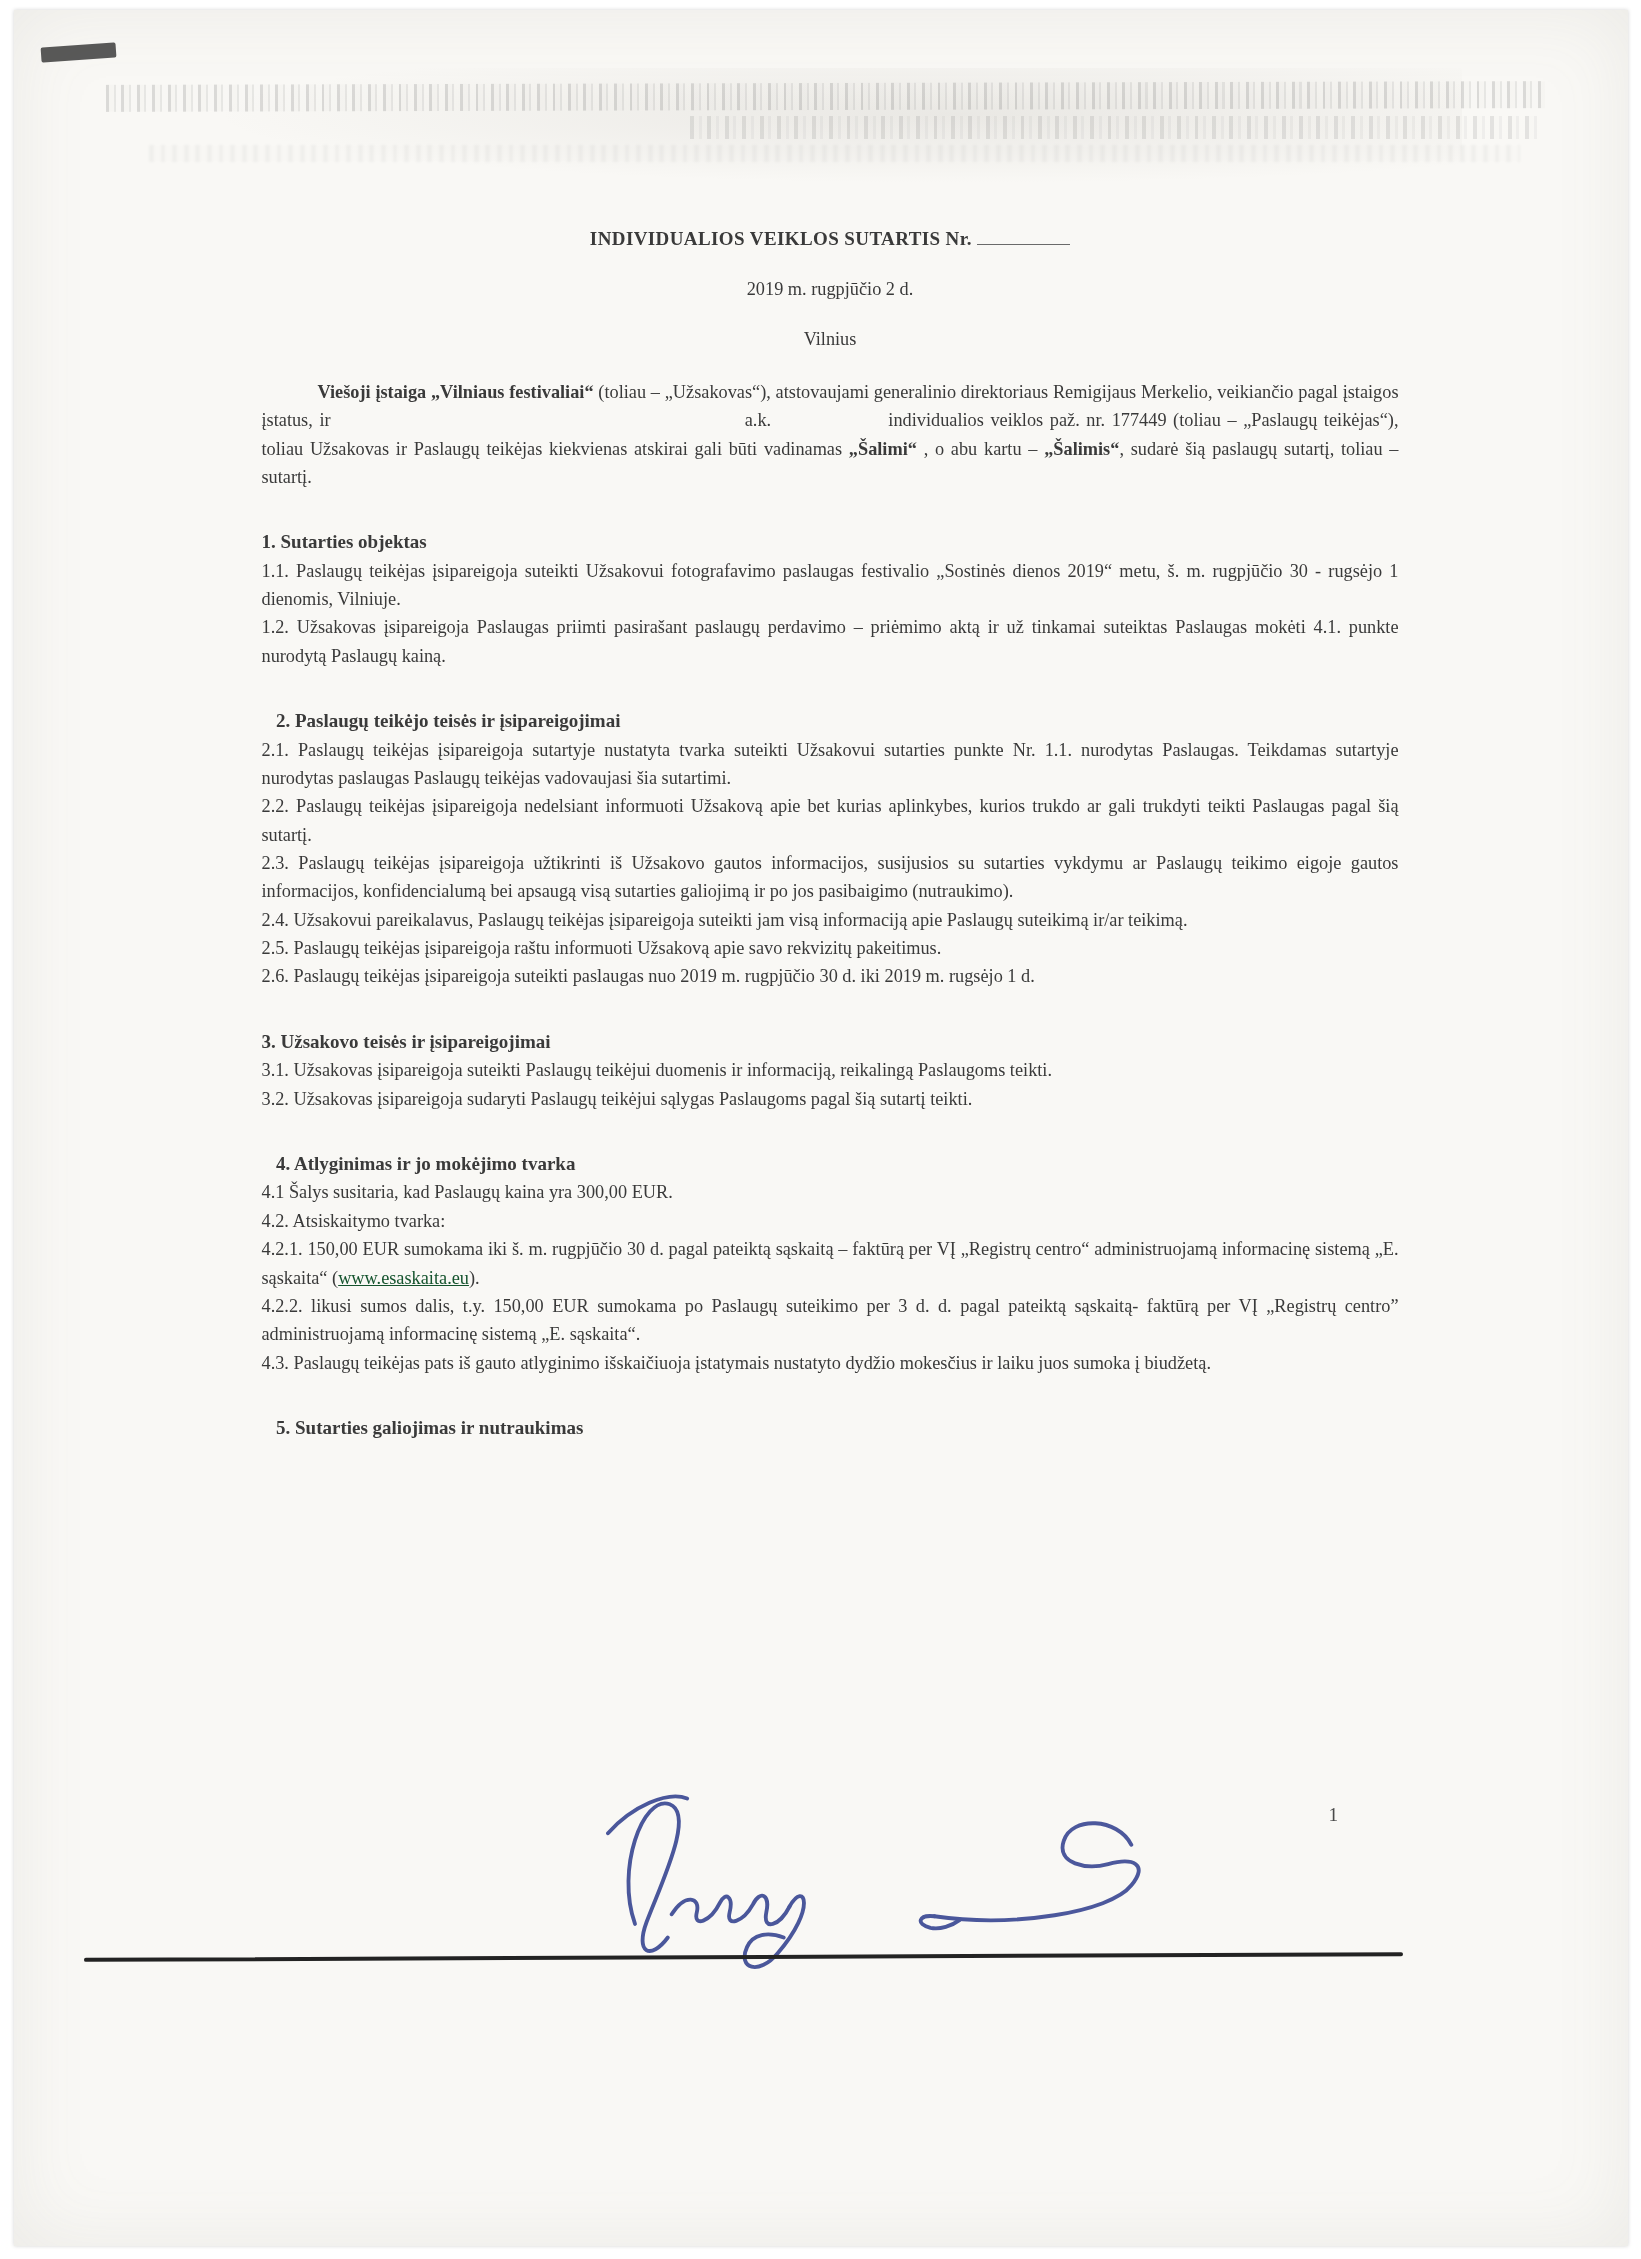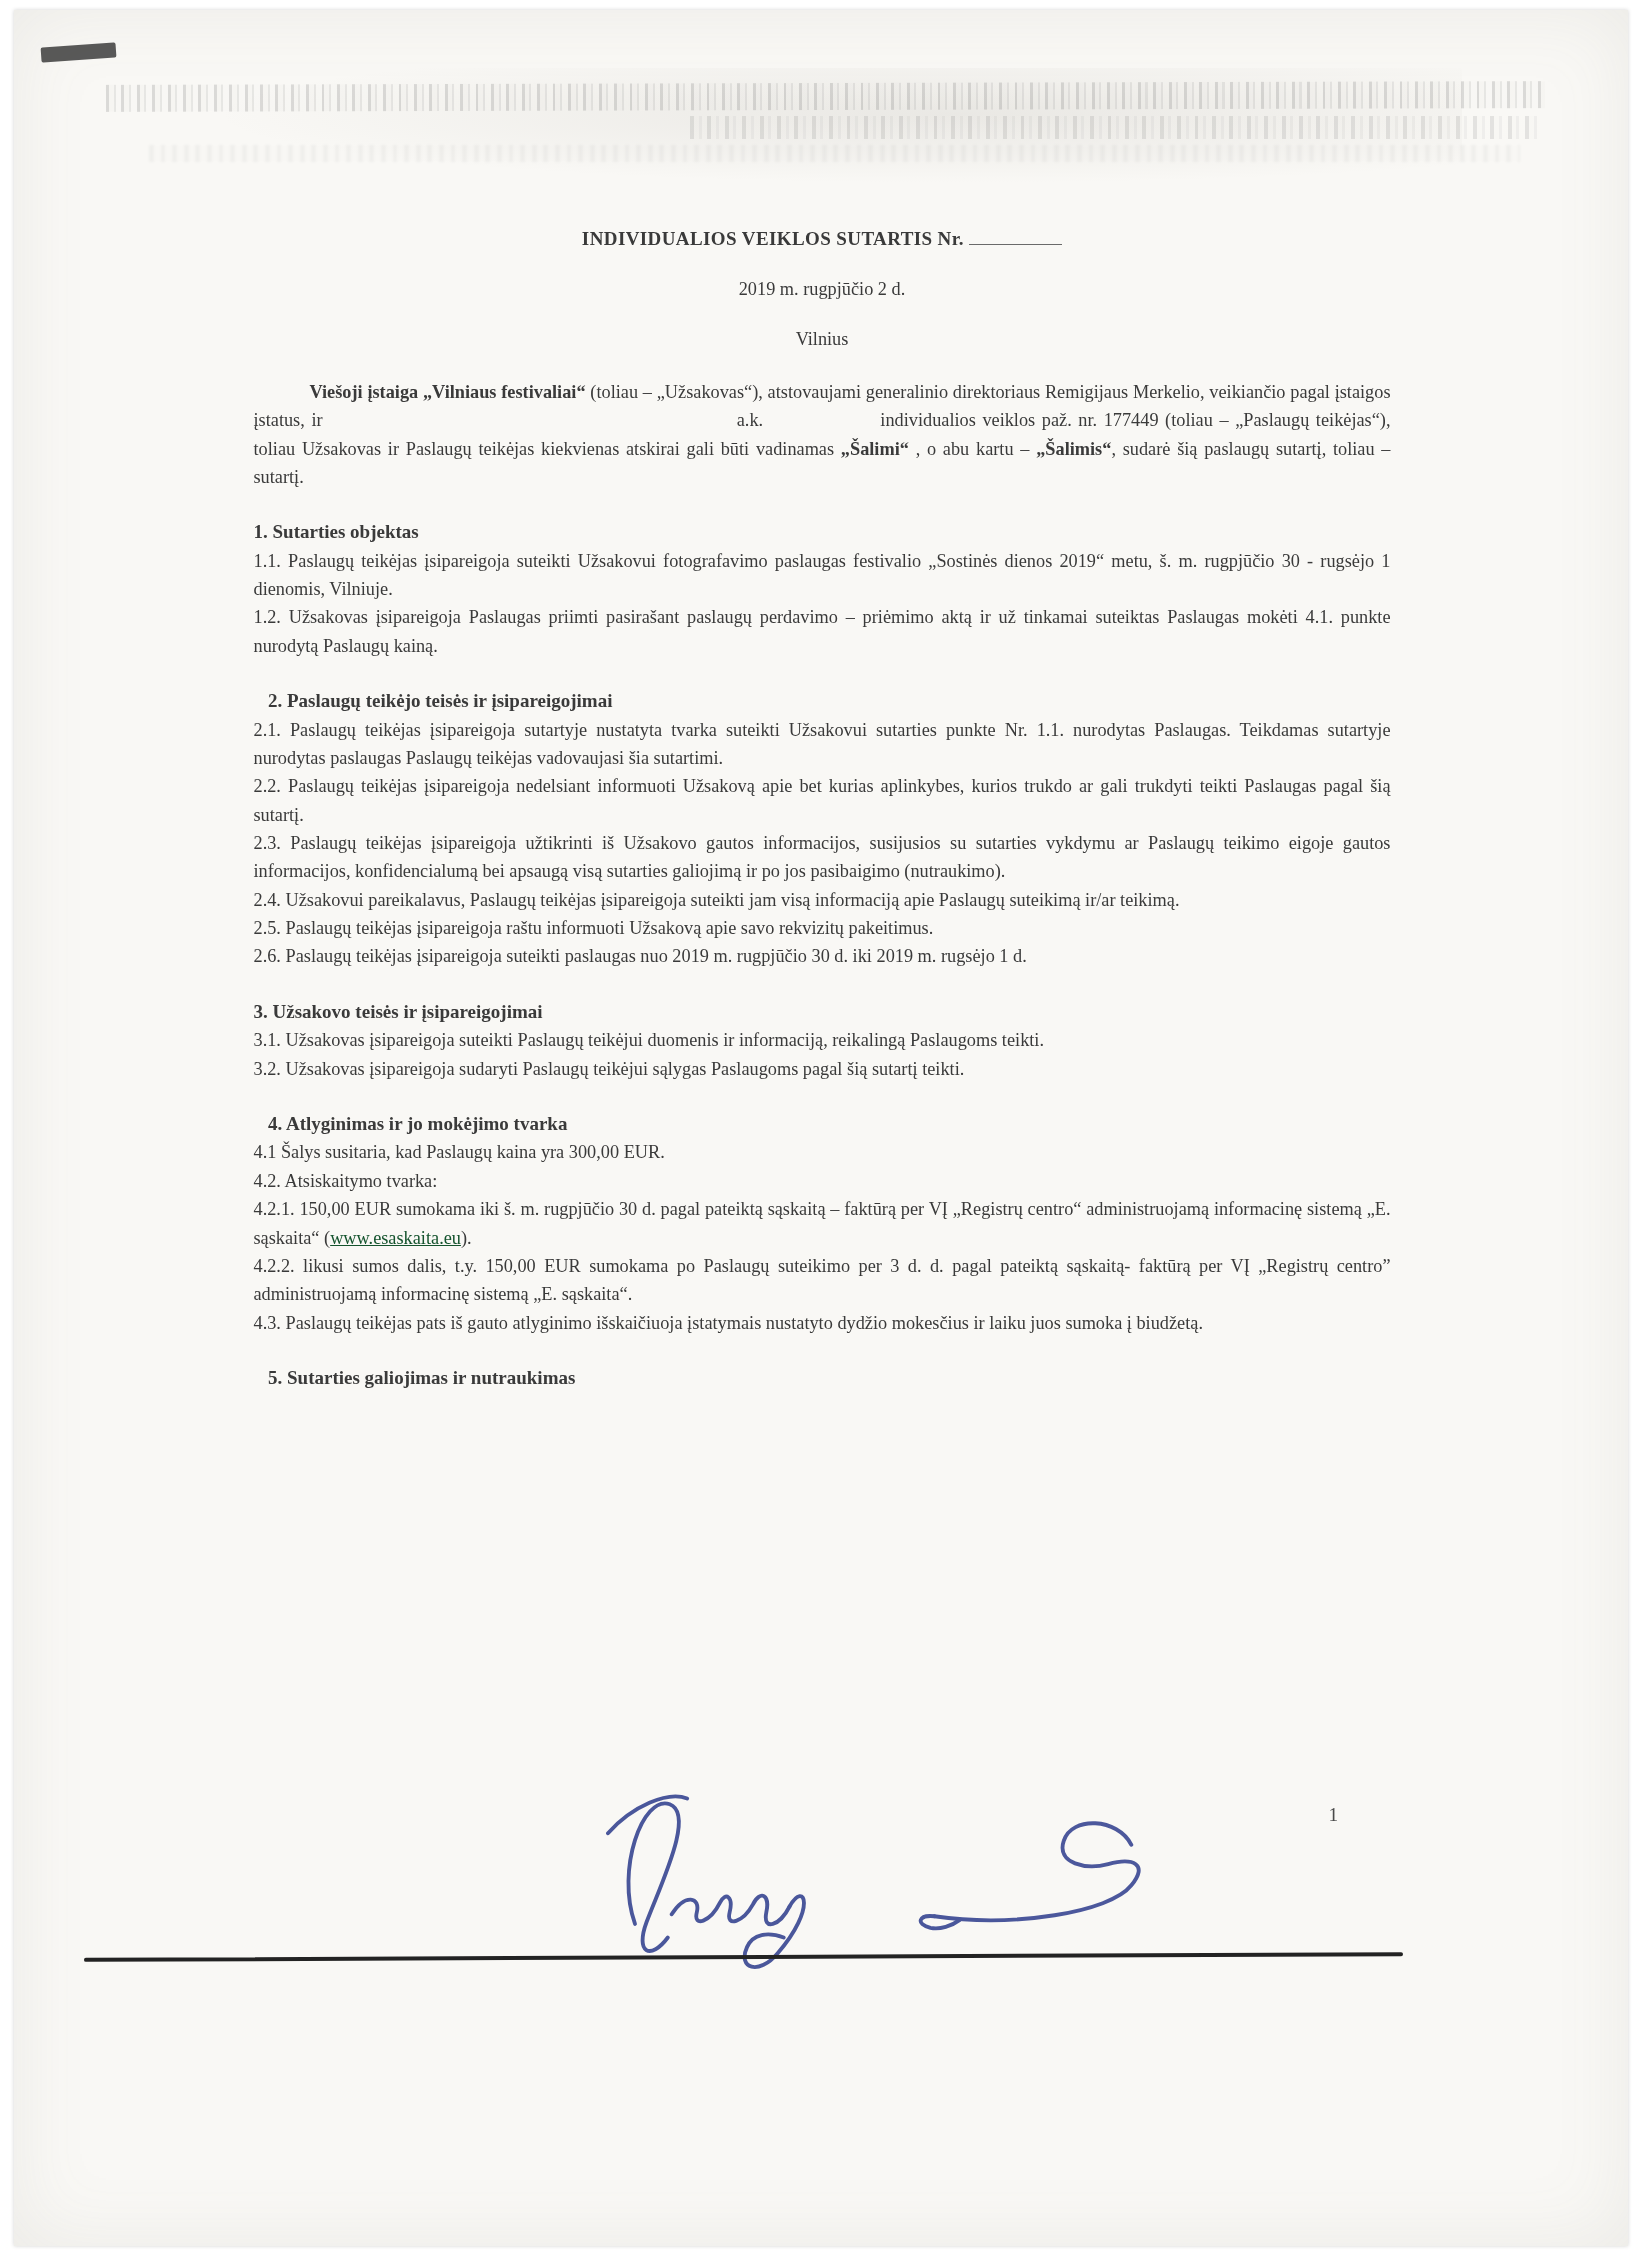--- a/index.html
+++ b/index.html
@@ -40,27 +40,27 @@
     background:repeating-linear-gradient(90deg,
       rgba(120,120,120,.2) 0 4.8px, rgba(230,228,222,.08) 4.8px 11.6px);
     opacity:.35; filter:blur(0.8px);
   }
   .smudge {
     position:absolute; left:193px; top:58px; width:1255px; height:116px;
     background:radial-gradient(ellipse at 60% 40%, rgba(140,135,125,.14), rgba(140,135,125,0) 70%);
   }
   
   .content {
-    position:absolute; left:240px; top:214px; width:1137px;
+    position:absolute; left:248px; top:214px; width:1137px;
     color:#3a3a3a; font-size:18.3px; line-height:1.55; text-align:justify;
   }
   .center { text-align:center; }
   .b { font-weight:bold; }
   h1 { font-size:19px; font-weight:bold; letter-spacing:0.4px; }
-  h2 { font-size:19px; font-weight:bold; margin-top:26px; text-align:left; }
+  h2 { font-size:19px; font-weight:bold; margin-top:36px; text-align:left; }
   h2.indent { padding-left:14.5px; }
   p { margin:0; }
   .gap-top { margin-top:22px; }
   .intro { margin-top:24px; text-indent:56px; }
   .blank-line {
     display:inline-block; width:93px; height:3.9px;
     border-bottom:1.4px solid #6a6a6a; vertical-align:baseline;
   }
   .redact-name { display:inline-block; width:401px; height:7.7px; }
   .redact-code { display:inline-block; width:104px; height:7.7px; }

